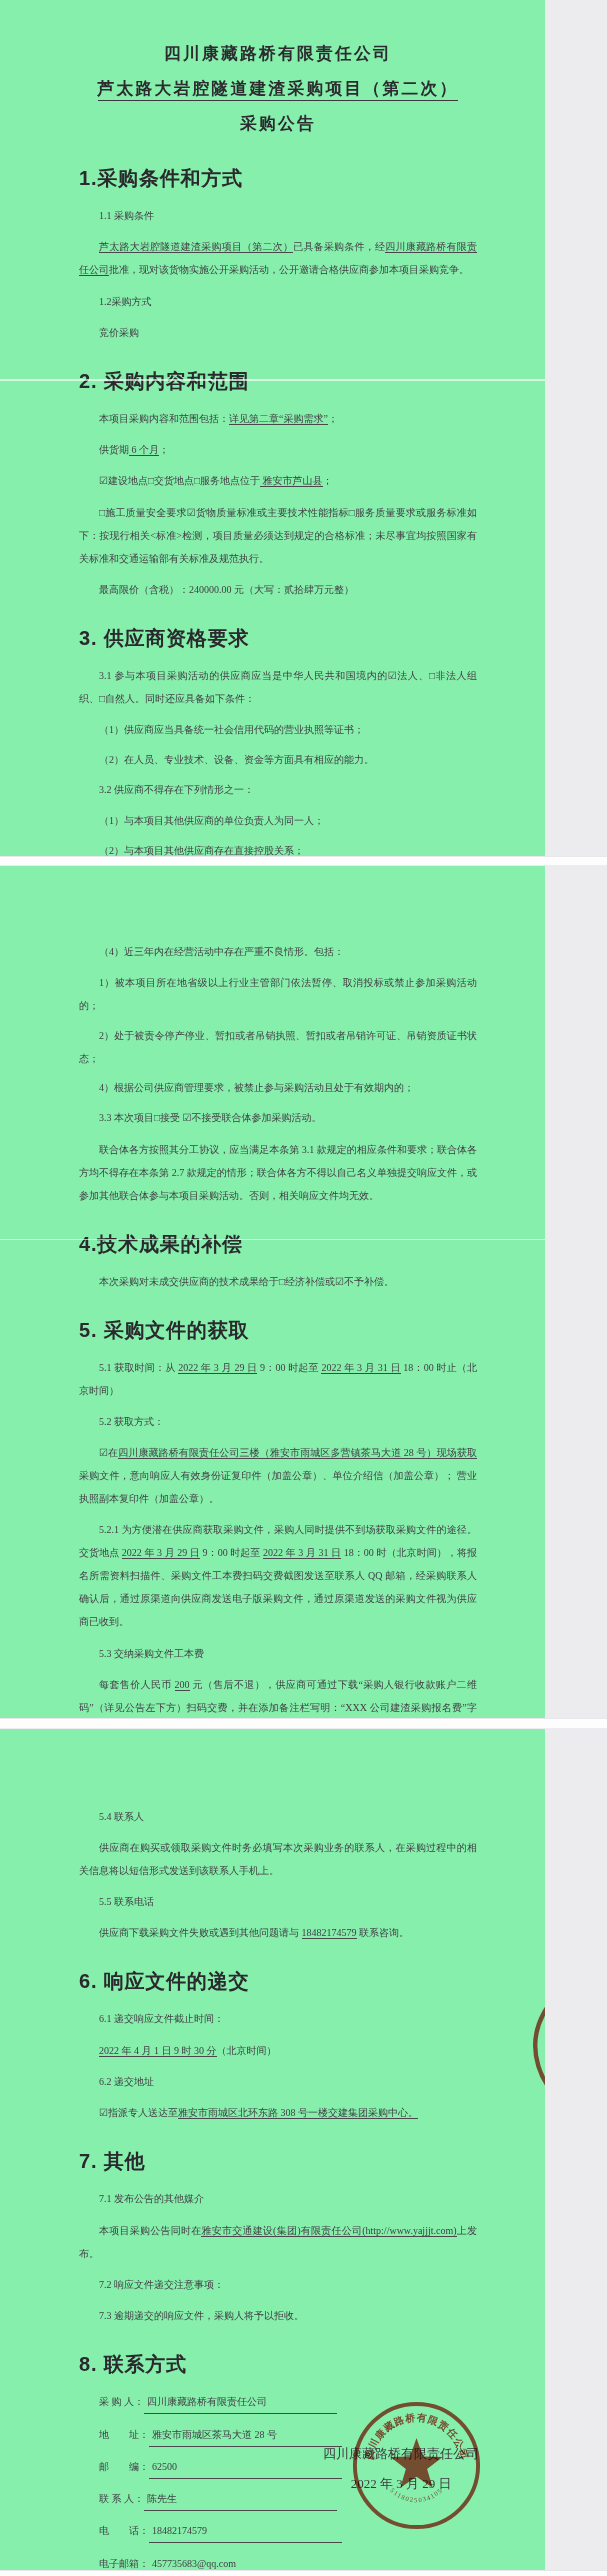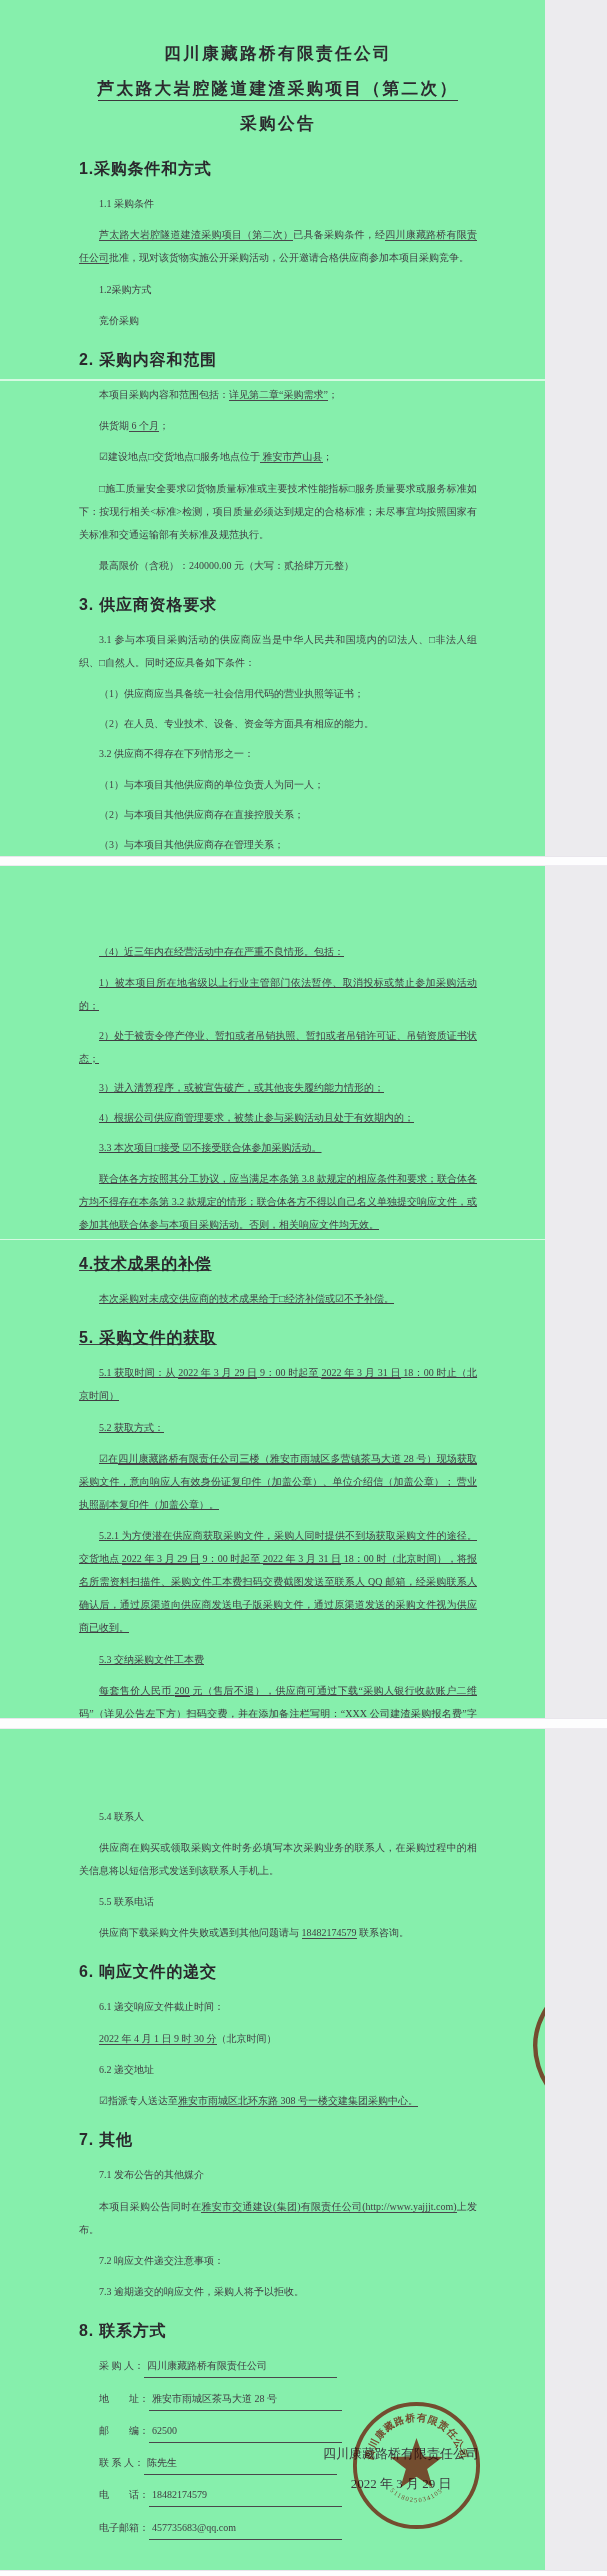--- a/index.html
+++ b/index.html
@@ -23,41 +23,41 @@
     width:607px;
     background:#fdfdfe;
     border-top:0.8px solid #e9e6ec;
     border-bottom:0.8px solid #eeebf1;
   }
   #gap1{height:7.6px;}
   #gap2{height:9px;}
   #gap3{height:6px;}
   .content{padding:0 68px 0 79px;}
   #page1 .content{padding-top:36px;}
-  #page2 .content{padding-top:74px;text-decoration:underline;}
+  #page2 .content{padding-top:74px;}
   #page3 .content{padding-top:76px;}
 
   .doc-title{
     font-family:"Liberation Sans","DejaVu Sans",sans-serif;
     font-weight:bold;
     text-align:center;
     font-size:16.7px;
     color:#2c2b2f;
     margin:0 0 4.6px 0;
     letter-spacing:2.3px;
   }
   .doc-title.underlined span{border-bottom:1.5px solid #3a383c;padding-bottom:2.3px;}
   .title-block p{line-height:35px;margin:0;}
 
   .sec-heading{
     font-family:"Liberation Sans","DejaVu Sans",sans-serif;
     font-weight:bold;
-    font-size:16px;
+    font-size:20px;
     color:#2a292d;
-    margin:18px 0 12px 0;
+    margin:24px 0 12px 0;
     letter-spacing:0.8px;
   }
   p.body{
     font-size:10px;
     line-height:23px;
     margin:0 0 8.3px 0;
     text-indent:2em;
     text-align:justify;
   }
   p.tight{margin-bottom:6.8px;}
@@ -157,24 +157,23 @@
 </div>
 
 <div class="page-gap" id="gap1"></div>
 
 <div class="page" id="page2">
   <div class="scanline" style="top:373px;"></div>
   <div class="content">
     <p class="body">（4）近三年内在经营活动中存在严重不良情形。包括：</p>
     <p class="body tight">1）被本项目所在地省级以上行业主管部门依法暂停、取消投标或禁止参加采购活动的；</p>
     <p class="body tight">2）处于被责令停产停业、暂扣或者吊销执照、暂扣或者吊销许可证、吊销资质证书状态；</p>
-    <p class="body tight">3）进入清算程序，或被宣告破产，或其他丧失履约能力情形的；</p>
     <p class="body tight">4）根据公司供应商管理要求，被禁止参与采购活动且处于有效期内的；</p>
     <p class="body">3.3 本次项目□接受 ☑不接受联合体参加采购活动。</p>
-    <p class="body">联合体各方按照其分工协议，应当满足本条第 3.8 款规定的相应条件和要求；联合体各方均不得存在本条第 3.2 款规定的情形；联合体各方不得以自己名义单独提交响应文件，或参加其他联合体参与本项目采购活动。否则，相关响应文件均无效。</p>
+    <p class="body">联合体各方按照其分工协议，应当满足本条第 3.1 款规定的相应条件和要求；联合体各方均不得存在本条第 2.7 款规定的情形；联合体各方不得以自己名义单独提交响应文件，或参加其他联合体参与本项目采购活动。否则，相关响应文件均无效。</p>
 
     <div class="sec-heading">4.技术成果的补偿</div>
     <p class="body">本次采购对未成交供应商的技术成果给于□经济补偿或☑不予补偿。</p>
 
     <div class="sec-heading">5. 采购文件的获取</div>
     <p class="body"><span>5.1 获取时间：从 </span><span class="uline">2022 年 3 月 29 日</span><span> 9：00 时起至 </span><span class="uline">2022 年 3 月 31 日</span><span> 18：00 时止（北京时间）</span></p>
     <p class="body">5.2 获取方式：</p>
     <p class="body"><span>☑在</span><span class="uline">四川康藏路桥有限责任公司三楼（雅安市雨城区多营镇茶马大道 28 号）现场获取</span><span>采购文件，意向响应人有效身份证复印件（加盖公章）、单位介绍信（加盖公章）； 营业执照副本复印件（加盖公章）。</span></p>
     <p class="body"><span>5.2.1 为方便潜在供应商获取采购文件，采购人同时提供不到场获取采购文件的途径。交货地点 </span><span class="uline">2022 年 3 月 29 日</span><span> 9：00 时起至 </span><span class="uline">2022 年 3 月 31 日</span><span> 18：00 时（北京时间），将报名所需资料扫描件、采购文件工本费扫码交费截图发送至联系人 QQ 邮箱，经采购联系人确认后，通过原渠道向供应商发送电子版采购文件，通过原渠道发送的采购文件视为供应商已收到。</span></p>
     <p class="body">5.3 交纳采购文件工本费</p>

